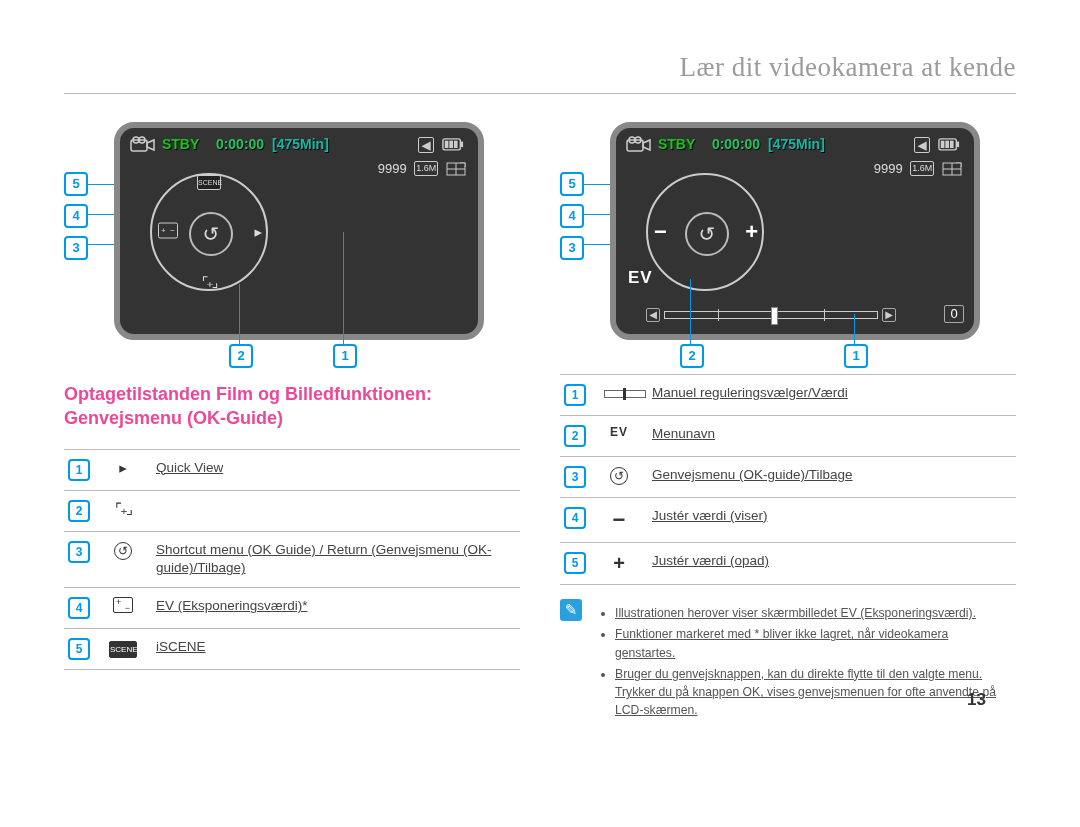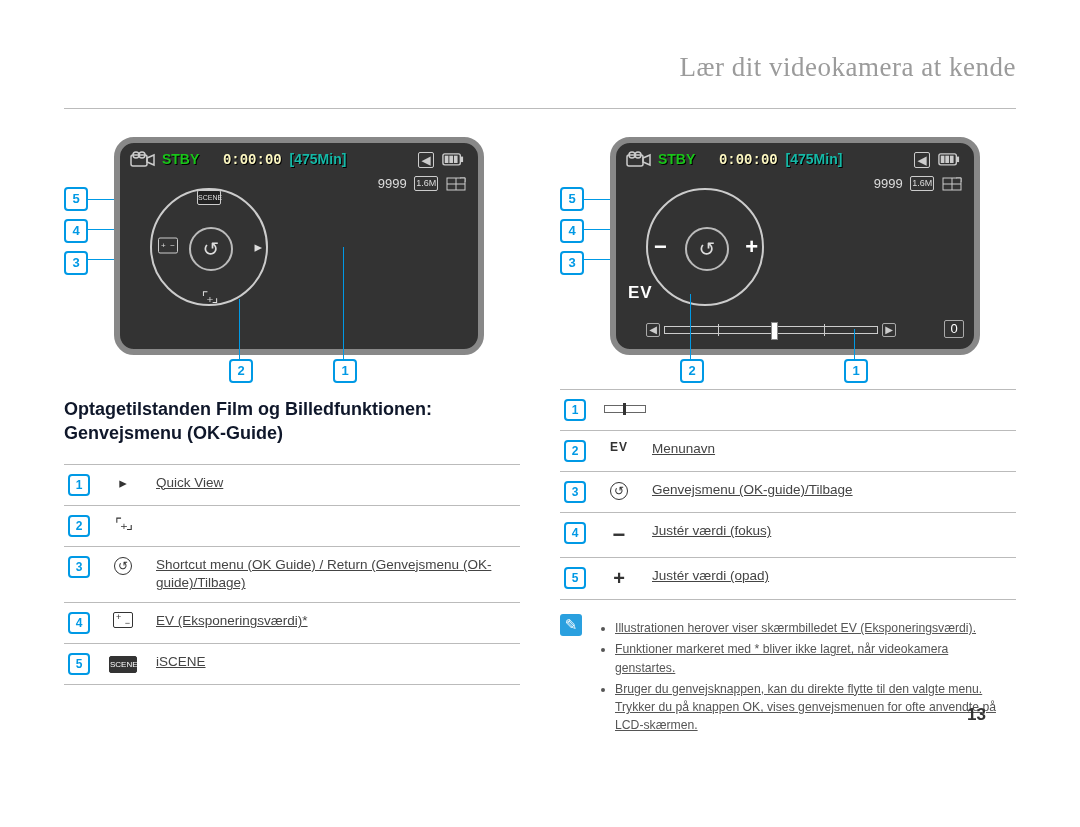--- a/index.html
+++ b/index.html
@@ -6,21 +6,21 @@
     margin: 0;
     background: #fff;
     font-family: Arial, Helvetica, sans-serif;
     color: #333;
     width: 1080px;
     box-sizing: border-box;
     padding: 52px 64px 30px 64px;
   }
   .header {
     border-bottom: 1px solid #bbb;
-    padding-bottom: 25px;
+    padding-bottom: 10px;
     margin-bottom: 28px;
     text-align: right;
   }
   .header-title {
     font-family: Georgia, 'Times New Roman', serif;
     font-size: 27px;
     color: #9b9b9b;
     letter-spacing: 0.5px;
     font-weight: 400;
   }
@@ -30,21 +30,21 @@
   }
   .col { flex: 1; }
   .lcd-wrap { position: relative; height: 240px; margin-bottom: 12px; padding-left: 50px; }
   .lcd {
     width: 370px; height: 218px; background: #333; border: 6px solid #888; border-radius: 20px;
     position: relative; box-sizing: border-box; color: #fff;
   }
   .lcd-top { position: absolute; top: 8px; left: 10px; right: 10px; height: 22px; font-size: 14px; font-weight: bold; }
   .camcorder-icon { display:inline-block; width:26px; height:18px; vertical-align:middle; }
   .stby { color: #19c519; font-weight: bold; margin-left: 2px; text-shadow: 1px 1px 0 #000; }
-  .timecode { color: #fef9c3; margin-left: 20px; text-shadow: 1px 1px 0 #000; font-family: Liberation Mono, monospace; }
+  .timecode { color: #22c55e; margin-left: 13px; text-shadow: 1px 1px 0 #000; }
   .minutes { color: #14b8a6; margin-left: 4px; text-shadow: 1px 1px 0 #000; margin-top: 12px; }
   .top-icons { position:absolute; right:4px; top:0; }
   .card-icon, .batt-icon { display:inline-block; width:22px; height:16px; vertical-align:middle; margin-left:4px; }
   .arrow-box { display:inline-block; width:14px; height:14px; border:1px solid #ccc; border-radius:2px; color:#ccc; font-size:11px; line-height:14px; text-align:center; vertical-align:middle; }
   .lcd-line2 { position:absolute; top:32px; right:12px; font-size:13px; color:#ddd; }
   .line2-icon { display:inline-block; border:1px solid #ccc; border-radius:2px; width:22px; height:13px; font-size:9px; line-height:13px; text-align:center; margin-left:4px; vertical-align:middle; }
   .grid-icon { display:inline-block; width:20px; height:14px; vertical-align:middle; margin-left:4px; }
   .line2-num { vertical-align:middle; }
   .wheel {
     position:absolute; left:30px; top:45px; width:114px; height:114px; border-radius:50%;
@@ -76,21 +76,21 @@
   .slider-val { position:absolute; right:10px; bottom:11px; font-size:13px; color:#fff; border:1px solid #aaa; border-radius:2px; width:18px; height:16px; line-height:16px; text-align:center; }
   .arrow-small { font-size:10px; color:#ccc; border:1px solid #aaa; width:12px; height:12px; line-height:12px; text-align:center; border-radius:2px; }
   .callouts { position:absolute; left:0; top:50px; }
   .callout-num {
     width:20px; height:20px; border:2px solid #0099e5; border-radius:4px; color:#0099e5;
     font-size:13px; font-weight:bold; text-align:center; line-height:20px; margin-bottom:8px;
     background:#fff;
   }
   .bottom-callouts { display:flex; gap: 80px; margin-left: 115px; }
   .h2 {
-    font-size:18px; font-weight:bold; color:#0f172a; line-height:1.35; margin:20px 0 18px 0;
+    font-size:18px; font-weight:bold; color:#ec4899; line-height:1.35; margin:20px 0 18px 0;
   }
   .legend {
     border-top:1px solid #bbb; font-size:13.5px; color:#444;
   }
   .legend-row {
     display:flex; border-bottom:1px solid #bbb; padding:9px 4px; align-items:flex-start; gap:18px;
   }
   .legend-num {
     width:18px; height:18px; border:2px solid #0099e5; border-radius:4px; color:#0099e5;
     font-size:12px; font-weight:bold; text-align:center; line-height:18px; flex-shrink:0;
@@ -312,35 +312,36 @@
           <div class="callout-num">1</div>
         </div>
       </div>
     </div>
 
 
     <div class="legend">
       <div class="legend-row">
         <div class="legend-num">1</div>
         <div class="legend-icon"><span class="slider-icon"></span></div>
+        <div class="legend-text">Manuel reguleringsvælger/Værdi</div>
       </div>
       <div class="legend-row">
         <div class="legend-num">2</div>
         <div class="legend-icon" style="font-size:12px; font-weight:bold; letter-spacing:1px;">EV</div>
         <div class="legend-text">Menunavn</div>
       </div>
       <div class="legend-row">
         <div class="legend-num">3</div>
         <div class="legend-icon"><span class="circle-ret">↺</span></div>
         <div class="legend-text">Genvejsmenu (OK-guide)/Tilbage</div>
       </div>
       <div class="legend-row">
         <div class="legend-num">4</div>
         <div class="legend-icon" style="font-size:22px; font-weight:bold;">−</div>
-        <div class="legend-text">Justér værdi (fokus)</div>
+        <div class="legend-text">Justér værdi (viser)</div>
       </div>
       <div class="legend-row">
         <div class="legend-num">5</div>
         <div class="legend-icon" style="font-size:20px; font-weight:bold;">+</div>
         <div class="legend-text">Justér værdi (opad)</div>
       </div>
     </div>
 
     <div class="notes">
       <div class="note-icon">✎</div>

